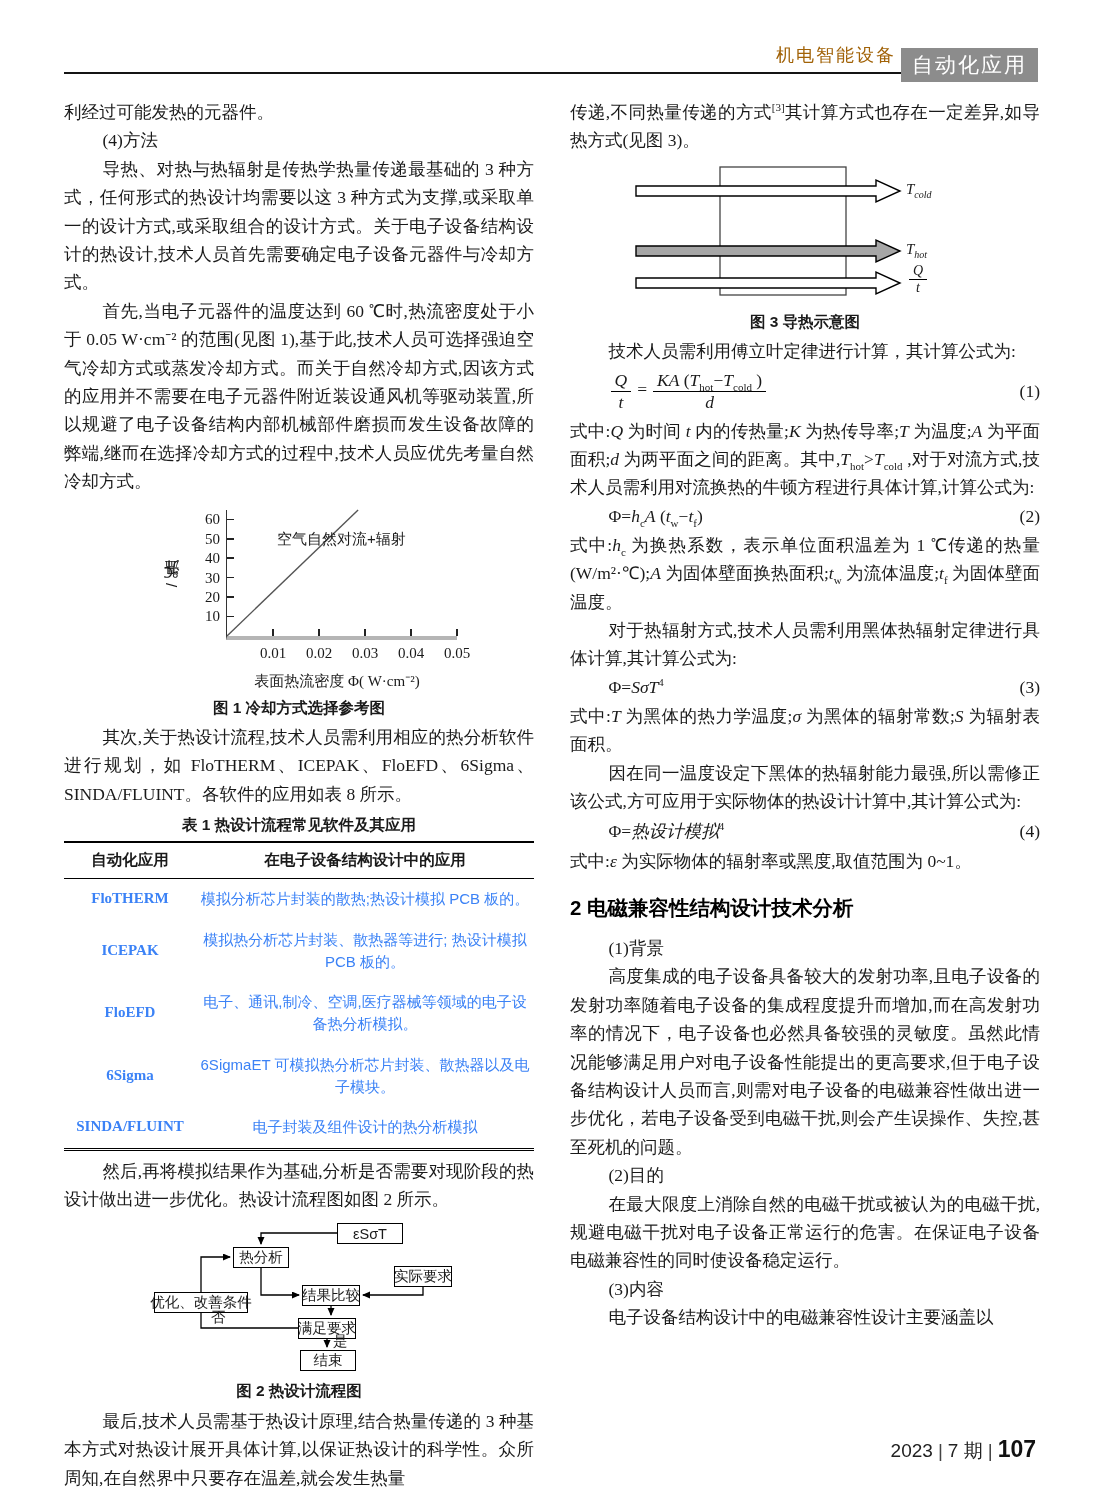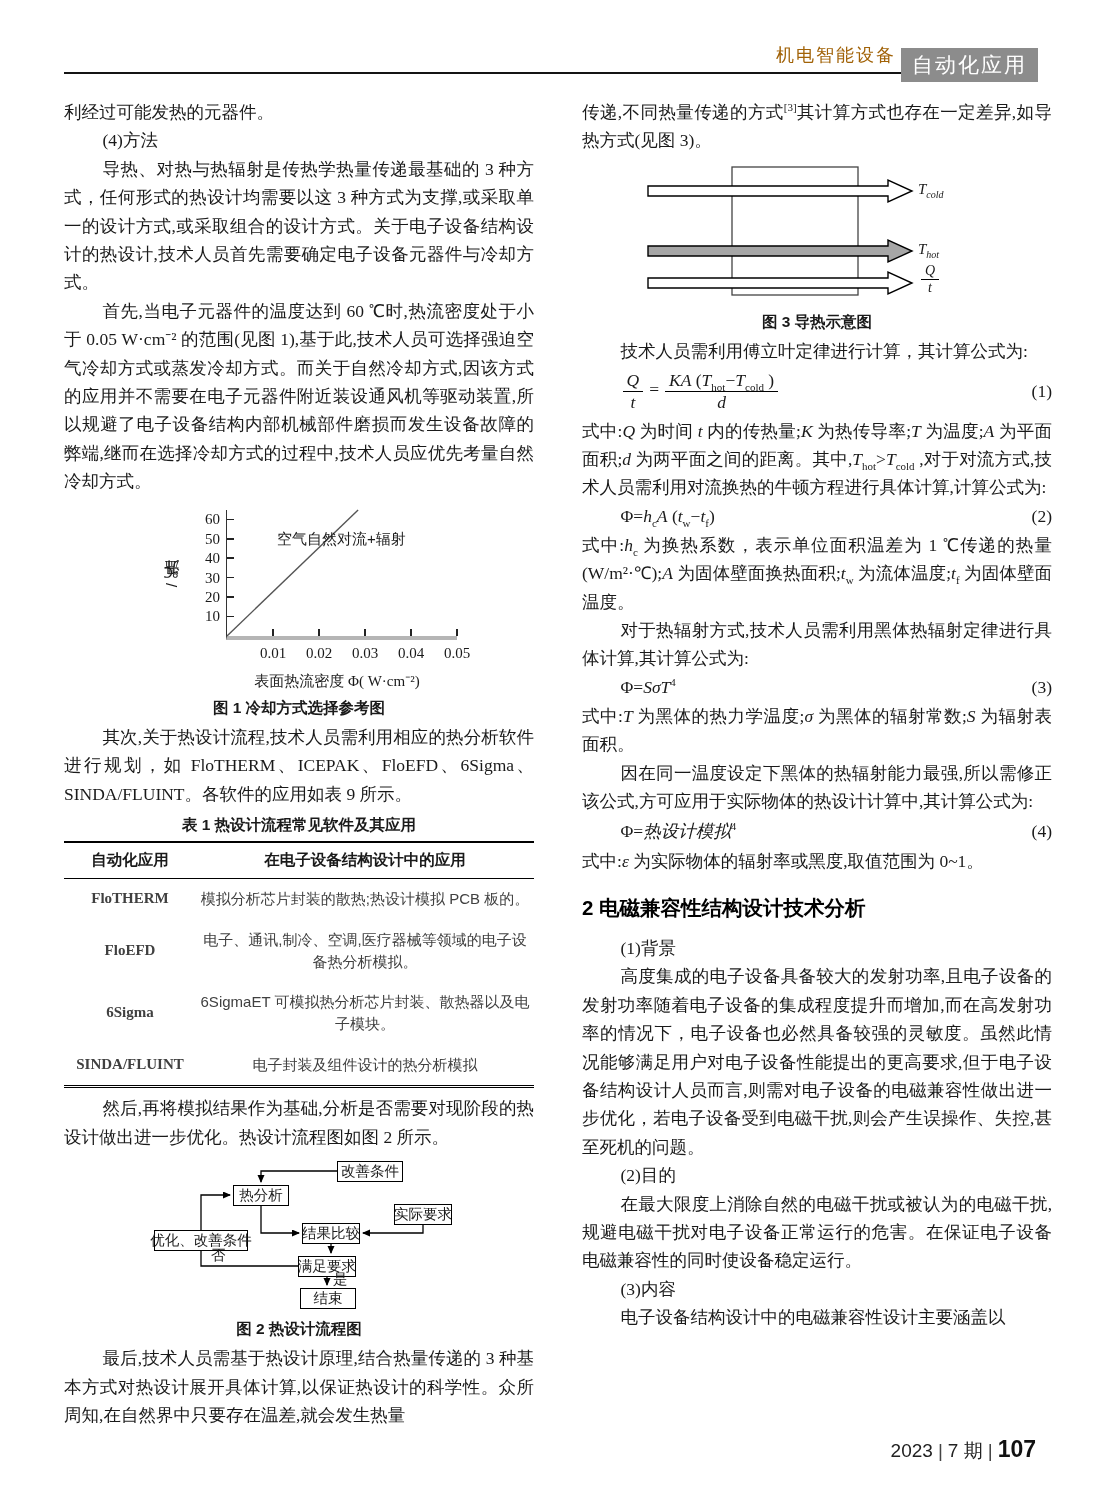--- a/index.html
+++ b/index.html
@@ -7,21 +7,21 @@
         font-family:"Liberation Serif",serif;color:#1a1a1a;}
   
   .header{position:relative;height:84px;margin:0 64px;}
   .header-rule{position:absolute;left:0;right:124px;bottom:10px;height:2px;background:#141414;}
   .journal{position:absolute;right:142px;bottom:17px;font-family:"Liberation Sans",sans-serif;
            font-size:18px;letter-spacing:2px;color:#a16207;}
   .badge{position:absolute;right:0;bottom:2px;background:#8c8c8c;color:#fff;
          font-family:"Liberation Sans",sans-serif;font-size:21px;letter-spacing:2px;
          padding:6px 11px 7px;line-height:1;}
   
-  .columns{display:flex;gap:48px;padding:14px 64px 0;}
+  .columns{display:flex;gap:36px;padding:14px 64px 0;}
   .col{width:470px;flex:0 0 470px;}
   p{margin:0;font-size:17.5px;line-height:28.4px;text-align:justify;}
   .indent{text-indent:2.2em;}
   .noindent{text-indent:0;}
   sup{font-size:11px;line-height:0;}
   sub{font-size:11px;line-height:0;}
   i{font-family:"Liberation Serif",serif;}
   
   .caption{text-align:center;font-family:"Liberation Sans",sans-serif;font-weight:bold;
            font-size:15.5px;line-height:1.25;margin:7px 0 6px;text-indent:0;}
@@ -41,21 +41,21 @@
   .xtick-label{position:absolute;bottom:-26px;transform:translateX(-50%);font-size:15px;}
   .xtick-mark{position:absolute;bottom:0;width:1.6px;height:7px;background:#222;}
   .fig1-annot{position:absolute;left:50px;top:20px;font-size:15px;white-space:nowrap;
               font-family:"Liberation Sans",sans-serif;}
   .fig1-xlabel{margin:30px 0 0 108px;width:330px;text-align:center;font-size:15px;}
   
   .swtable{border-collapse:collapse;width:100%;margin:2px 0 6px;
            border-top:2.2px solid #000;border-bottom:3px double #000;
            font-family:"Liberation Sans",sans-serif;}
   .swtable th{border-bottom:1.4px solid #000;font-size:15.5px;font-weight:bold;padding:7px 2px;}
-  .swtable td{font-size:15px;text-align:center;padding:9.5px 2px;line-height:1.45;color:#404040;}
+  .swtable td{font-size:15px;text-align:center;padding:9.5px 2px;line-height:1.45;color:#3b82f6;}
   .swtable td:first-child{font-family:"Liberation Serif",serif;font-weight:bold;width:128px;}
   
   .fig2{position:relative;height:153px;margin-top:8px;}
   .fc-svg{position:absolute;left:0;top:0;}
   .fc-line{fill:none;stroke:#000;stroke-width:1.3;}
   .fc-box{position:absolute;height:21px;box-sizing:border-box;border:1.3px solid #000;background:#fff;
           display:flex;align-items:center;justify-content:center;
           font-family:"Liberation Sans",sans-serif;font-size:14.5px;white-space:nowrap;}
   .fc-lab{position:absolute;font-family:"Liberation Sans",sans-serif;font-size:14.5px;}
   
@@ -127,34 +127,38 @@
               <span class="xtick-label" style="left: 184px;">0.04</span>
               <span class="xtick-mark" style="left: 183.2px;"></span>
               <span class="xtick-label" style="left: 230px;">0.05</span>
               <span class="xtick-mark" style="left: 229.2px;"></span>
             </div>
         </div>
         <div class="fig1-xlabel">表面热流密度 Φ( W·cm⁻²)</div>
       </div>
       <p class="caption">图 1 冷却方式选择参考图</p>
 
-      <p class="indent">其次,关于热设计流程,技术人员需利用相应的热分析软件进行规划，如 FloTHERM、ICEPAK、FloEFD、6Sigma、SINDA/FLUINT。各软件的应用如表 9 所示。</p>
+      <p class="indent">其次,关于热设计流程,技术人员需利用相应的热分析软件进行规划，如 FloTHERM、ICEPAK、FloEFD、6Sigma、SINDA/FLUINT。各软件的应用如表 8 所示。</p>
       <p class="caption">表 1 热设计流程常见软件及其应用</p>
 
       <table class="swtable">
         <thead>
           <tr>
             <th>自动化应用</th>
             <th>在电子设备结构设计中的应用</th>
           </tr>
         </thead>
         <tbody id="sw-table-body">
             <tr>
               <td>FloTHERM</td>
               <td>模拟分析芯片封装的散热;热设计模拟 PCB 板的。</td>
+            </tr>
+            <tr>
+              <td>ICEPAK</td>
+              <td>模拟热分析芯片封装、散热器等进行; 热设计模拟 PCB 板的。</td>
             </tr>
             <tr>
               <td>FloEFD</td>
               <td>电子、通讯,制冷、空调,医疗器械等领域的电子设备热分析模拟。</td>
             </tr>
             <tr>
               <td>6Sigma</td>
               <td>6SigmaET 可模拟热分析芯片封装、散热器以及电子模块。</td>
             </tr>
             <tr>
@@ -173,21 +177,21 @@
               <path d="M0,0 L8,3.5 L0,7 Z" fill="#000"></path>
             </marker>
           </defs>
           <polyline class="fc-line" points="273,12 197,12 197,23" marker-end="url(#arw)"></polyline>
           <polyline class="fc-line" points="197,47 197,74 235,74" marker-end="url(#arw)"></polyline>
           <polyline class="fc-line" points="359,66 359,74 299,74" marker-end="url(#arw)"></polyline>
           <polyline class="fc-line" points="267,85 267,94" marker-end="url(#arw)"></polyline>
           <polyline class="fc-line" points="234,107 137,107 137,36 166,36" marker-end="url(#arw)"></polyline>
           <polyline class="fc-line" points="263,118 263,126" marker-end="url(#arw)"></polyline>
         </svg>
-        <div class="fc-box" style="left:273px;top:2px;width:66px;">改善条件</div>
+        <div class="fc-box" style="left:273px;top:2px;width:66px;">εSσT</div>
         <div class="fc-box" style="left:169px;top:26px;width:56px;">热分析</div>
         <div class="fc-box" style="left:330px;top:45px;width:58px;">实际要求</div>
         <div class="fc-box" style="left:238px;top:64px;width:58px;">结果比较</div>
         <div class="fc-box" style="left:90px;top:71px;width:94px;">优化、改善条件</div>
         <div class="fc-box" style="left:234px;top:97px;width:58px;">满足要求</div>
         <div class="fc-box" style="left:236px;top:129px;width:56px;">结束</div>
         <span class="fc-lab" style="left:147px;top:87px;">否</span>
         <span class="fc-lab" style="left:269px;top:111px;">是</span>
       </div>
       <p class="caption">图 2 热设计流程图</p>

